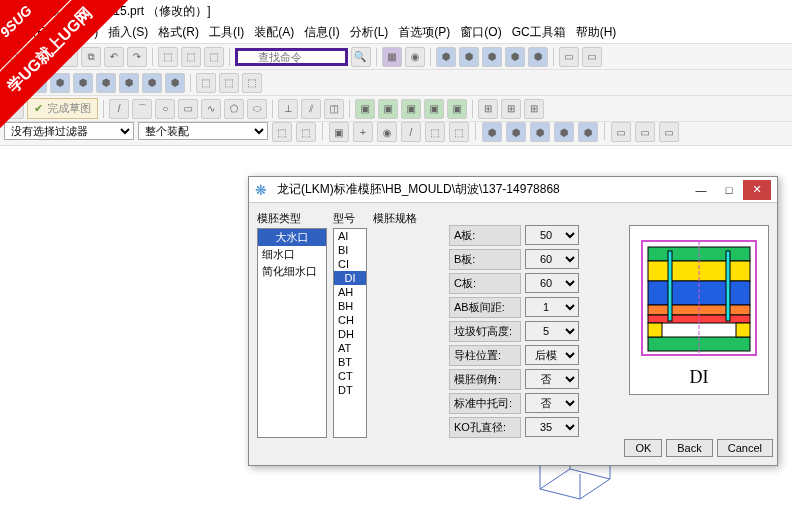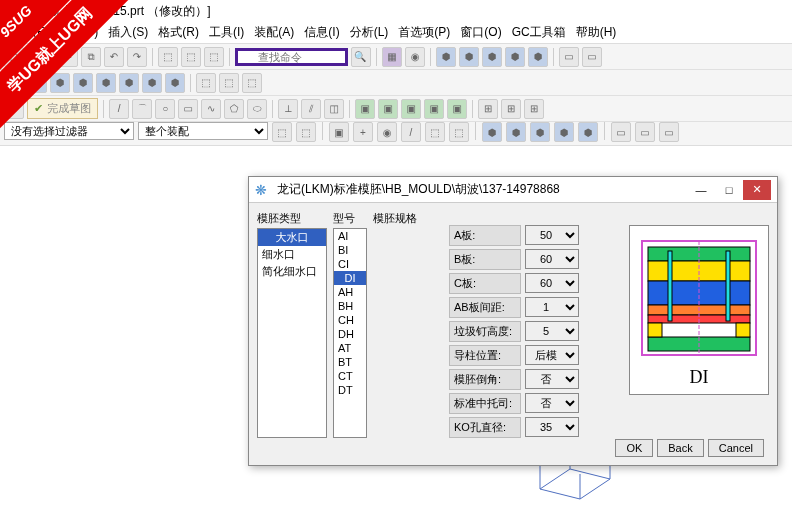--- a/index.html
+++ b/index.html
@@ -33,21 +33,21 @@
 .dlg-label { font-size: 11px; margin-bottom: 2px; }
 .listbox { border: 1px solid #888; background: #fff; font-size: 11px; overflow-y: auto; }
 .listbox-item { padding: 1px 4px; white-space: nowrap; }
 .listbox-item.sel { background: #3060c0; color: #fff; text-align: center; }
 .param-grid { display: grid; grid-template-columns: auto auto; gap: 3px 4px; font-size: 11px; align-content: start; }
 .param-label { background: #e0e0e0; border: 1px solid #bbb; padding: 2px 4px; text-align: left; width: 72px; margin-left: 24px; }
 .param-sel { width: 54px; height: 20px; font-size: 11px; border: 1px solid #888; text-align: center; }
 .preview { width: 140px; height: 170px; border: 1px solid #888; background: #fff; display: flex; flex-direction: column; align-items: center; justify-content: center; }
 .mold-svg { width: 130px; height: 130px; }
 .preview-label { font-family: serif; font-size: 18px; margin-top: 4px; }
-.dlg-btns { position: absolute; bottom: 8px; right: 13px; display: flex; gap: 4px; }
+.dlg-btns { position: absolute; bottom: 8px; right: 4px; display: flex; gap: 4px; }
 .dlg-btn { padding: 2px 10px; font-size: 11px; border: 1px solid #888; background: #e8e8e8; }
 .wireframe { position: absolute; bottom: 10px; left: 520px; }
 .done-box { display: inline-flex; align-items: center; gap: 4px; border: 1px solid #d6c088; background: #faf3dc; padding: 2px 6px; font-size: 11px; color: #888; }
 .done-check { color: #6a9a3a; }
 </style>
 </head>
 <body>
 
 <div class="ribbon">
   <div class="ribbon-corner"></div>

